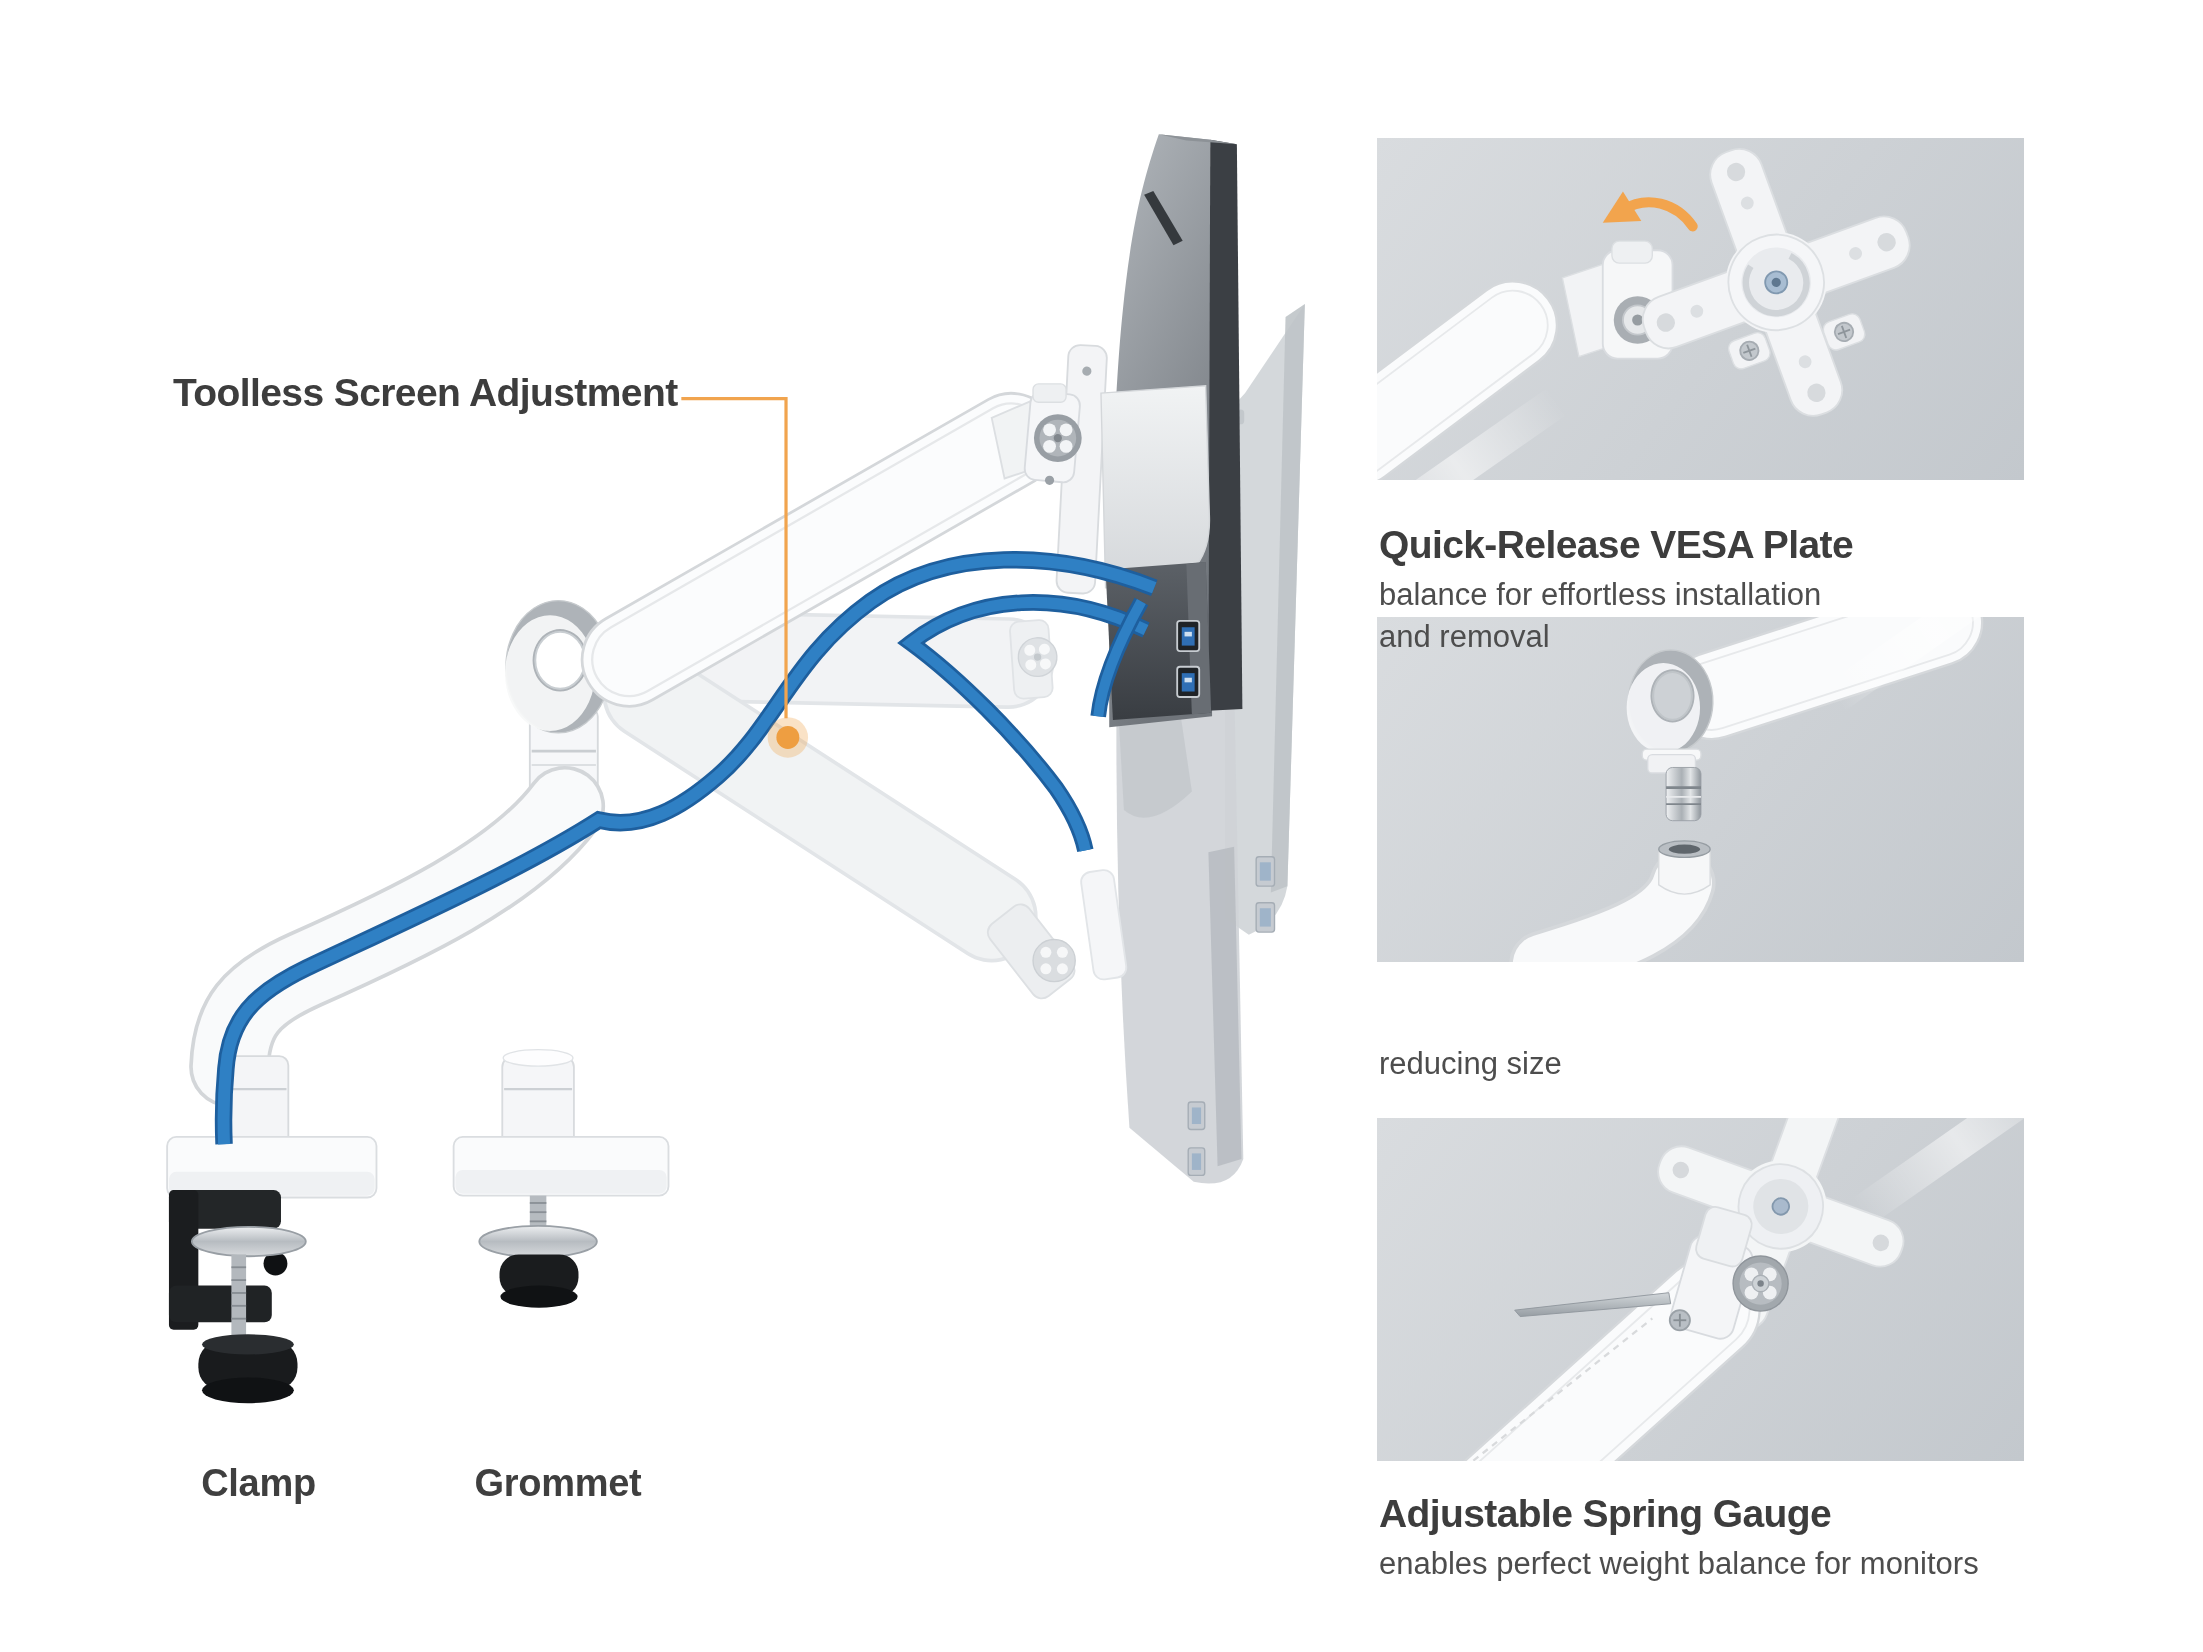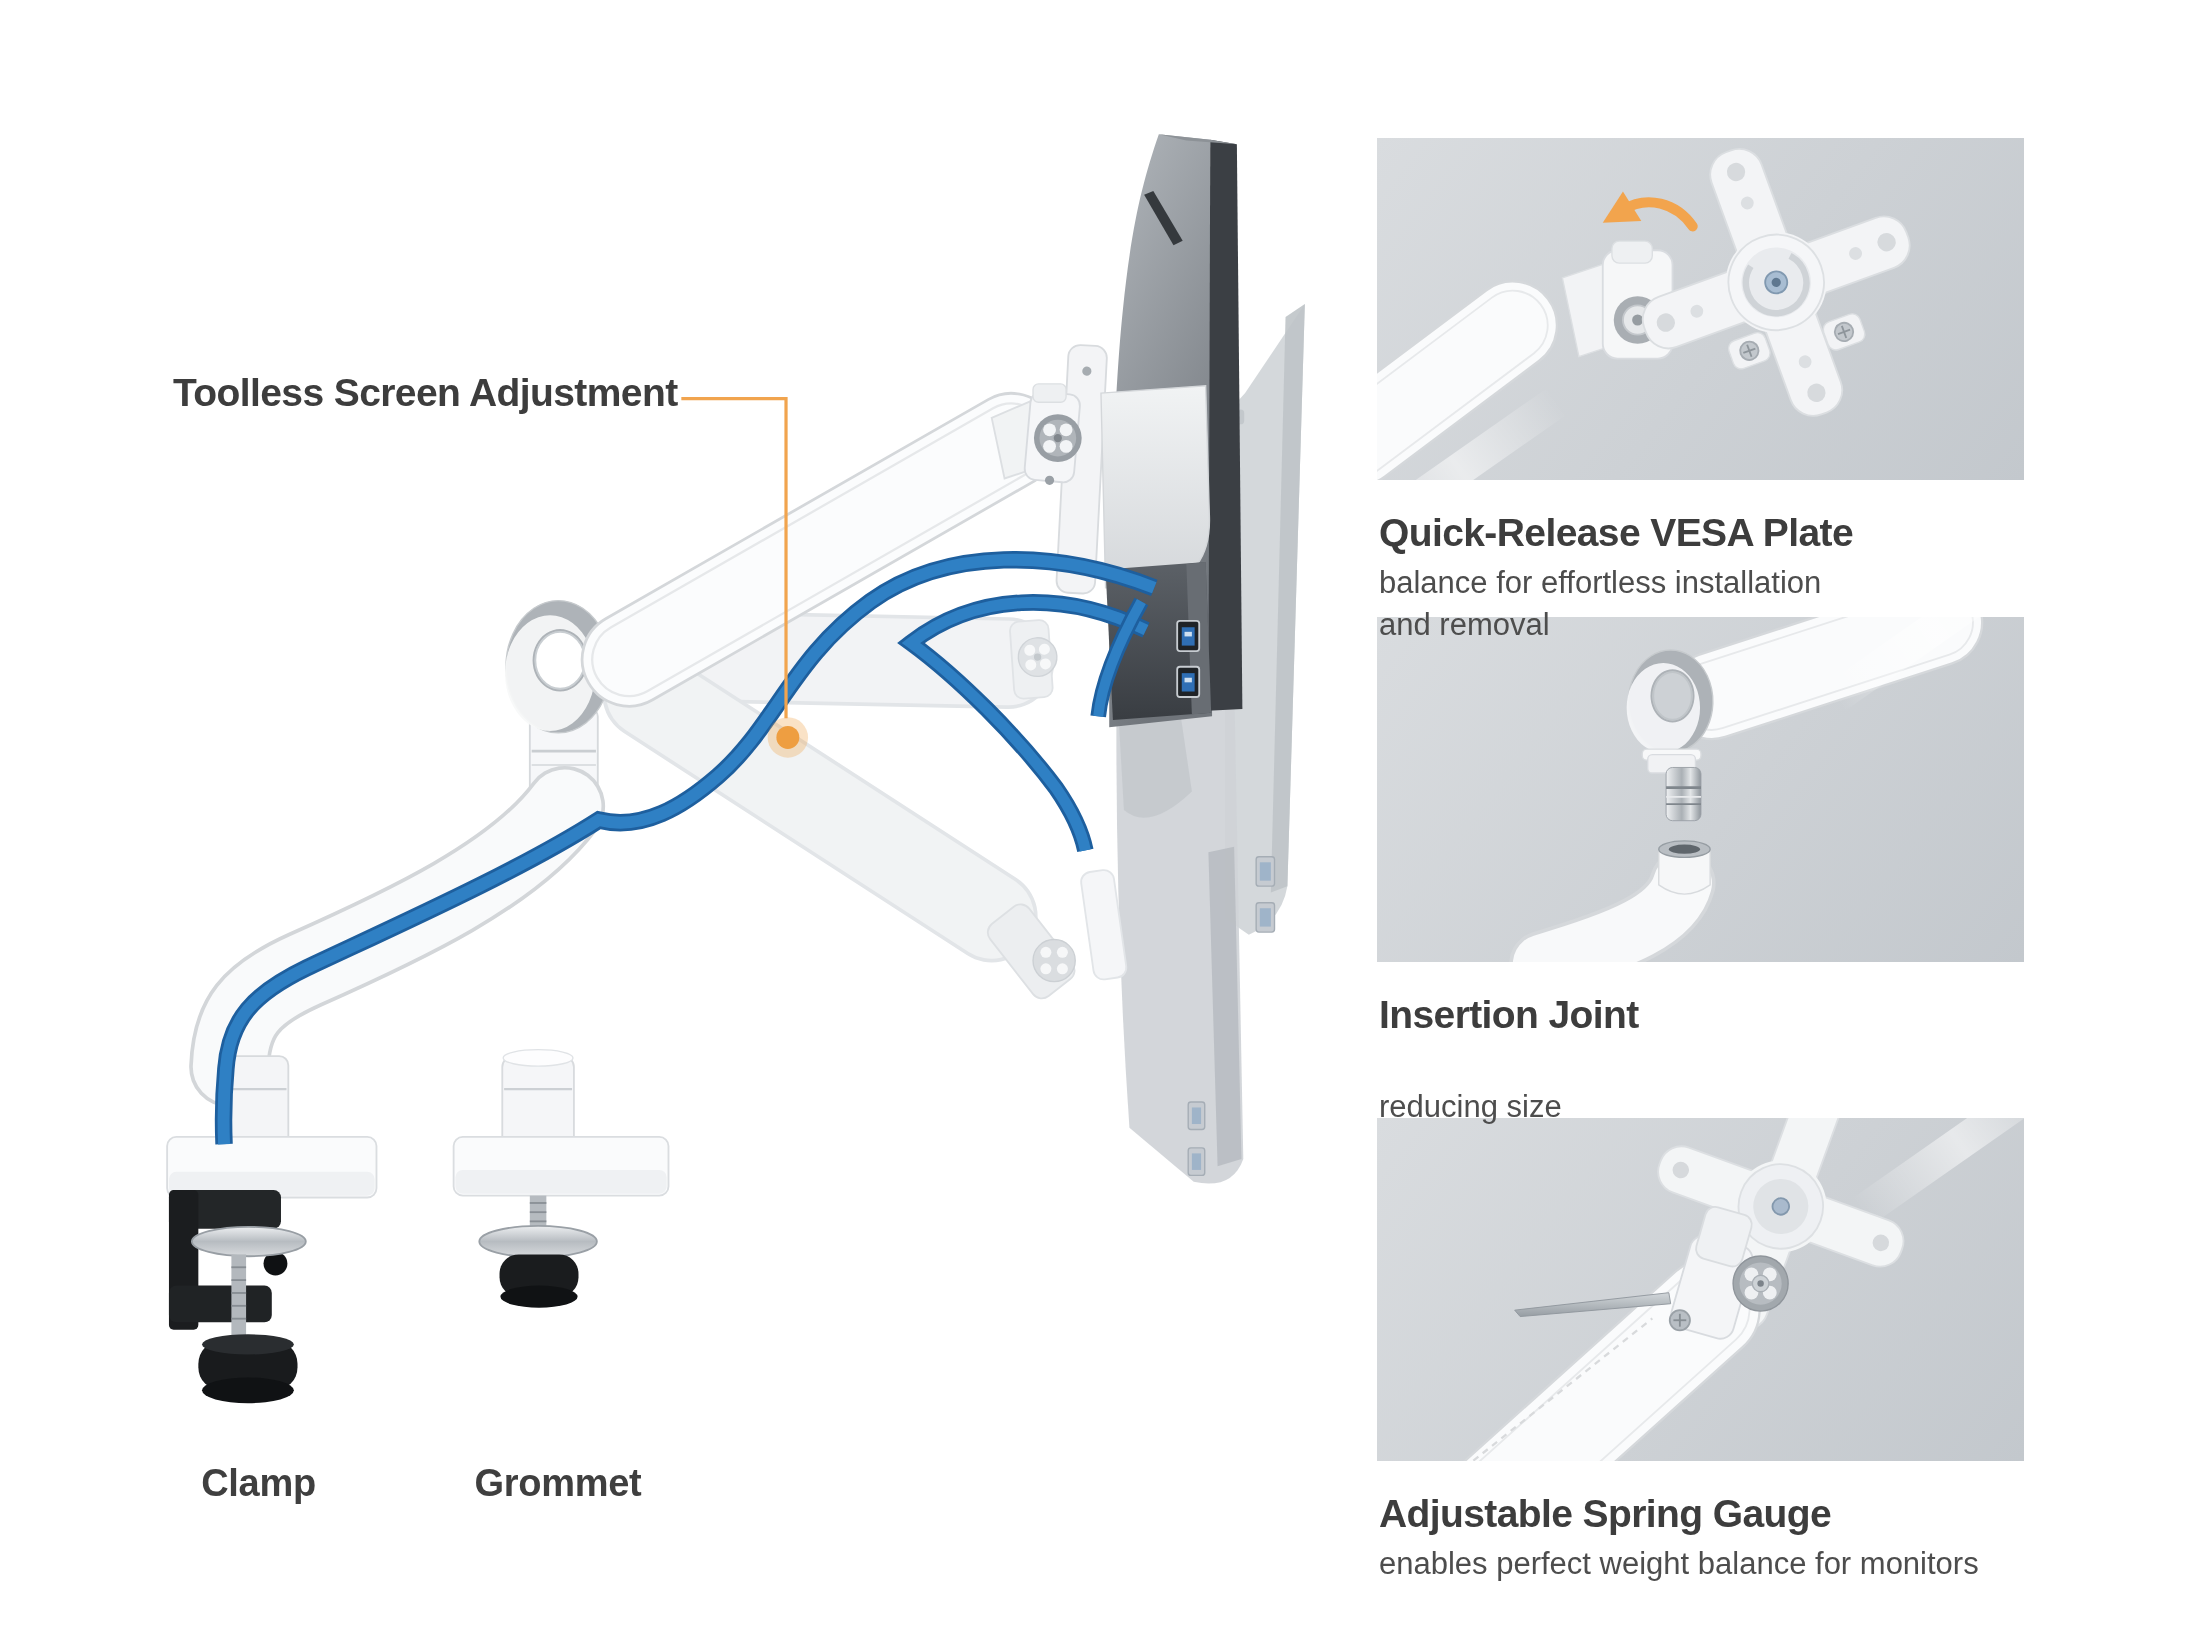--- a/index.html
+++ b/index.html
@@ -26,21 +26,21 @@
   .panel.p2{top:617px;height:345px;}
   .panel.p3{top:1118px;height:343px;}
   .panel::after{
     content:"";position:absolute;width:239px;height:33px;background:linear-gradient(90deg,rgba(255,255,255,0),rgba(255,255,255,.55),rgba(255,255,255,0));
     transform:rotate(-35deg);pointer-events:none;
   }
   .panel.p1::after{left:-37px;bottom:-5.5px;}
   .panel.p2::after{right:-27.5px;top:-3.7px;}
   .panel.p3::after{right:-55px;top:9.2px;}
   .caption{position:absolute;left:1379px;width:661px;}
-  .caption.c1{top:512px;}
+  .caption.c1{top:524px;}
   .caption.c2{top:994px;}
   .caption.c3{top:1493px;}
   .caption h3{margin:0;font-size:39px;font-weight:bold;color:#3d3d3d;letter-spacing:-0.6px;line-height:1.1;}
   .caption p{margin:7.3px 0 0 0;font-size:31px;color:#4d4d4d;line-height:1.36;}
 </style>
 </head>
 <body>
 
 <div class="canvas">
 
@@ -383,21 +383,20 @@
       </g>
     </svg>
   </div>
 
   <div class="caption c1">
     <h3>Quick-Release VESA Plate</h3>
     <p><span>balance for effortless installation</span><br>
     <span>and removal</span></p>
   </div>
   <div class="caption c2">
-    <h3>Insertion Joint</h3>
     <p><br>
     <span>reducing size</span></p>
   </div>
   <div class="caption c3">
     <h3>Adjustable Spring Gauge</h3>
     <p><span>enables perfect weight balance for monitors</span></p>
   </div>
 
 </div>
 

